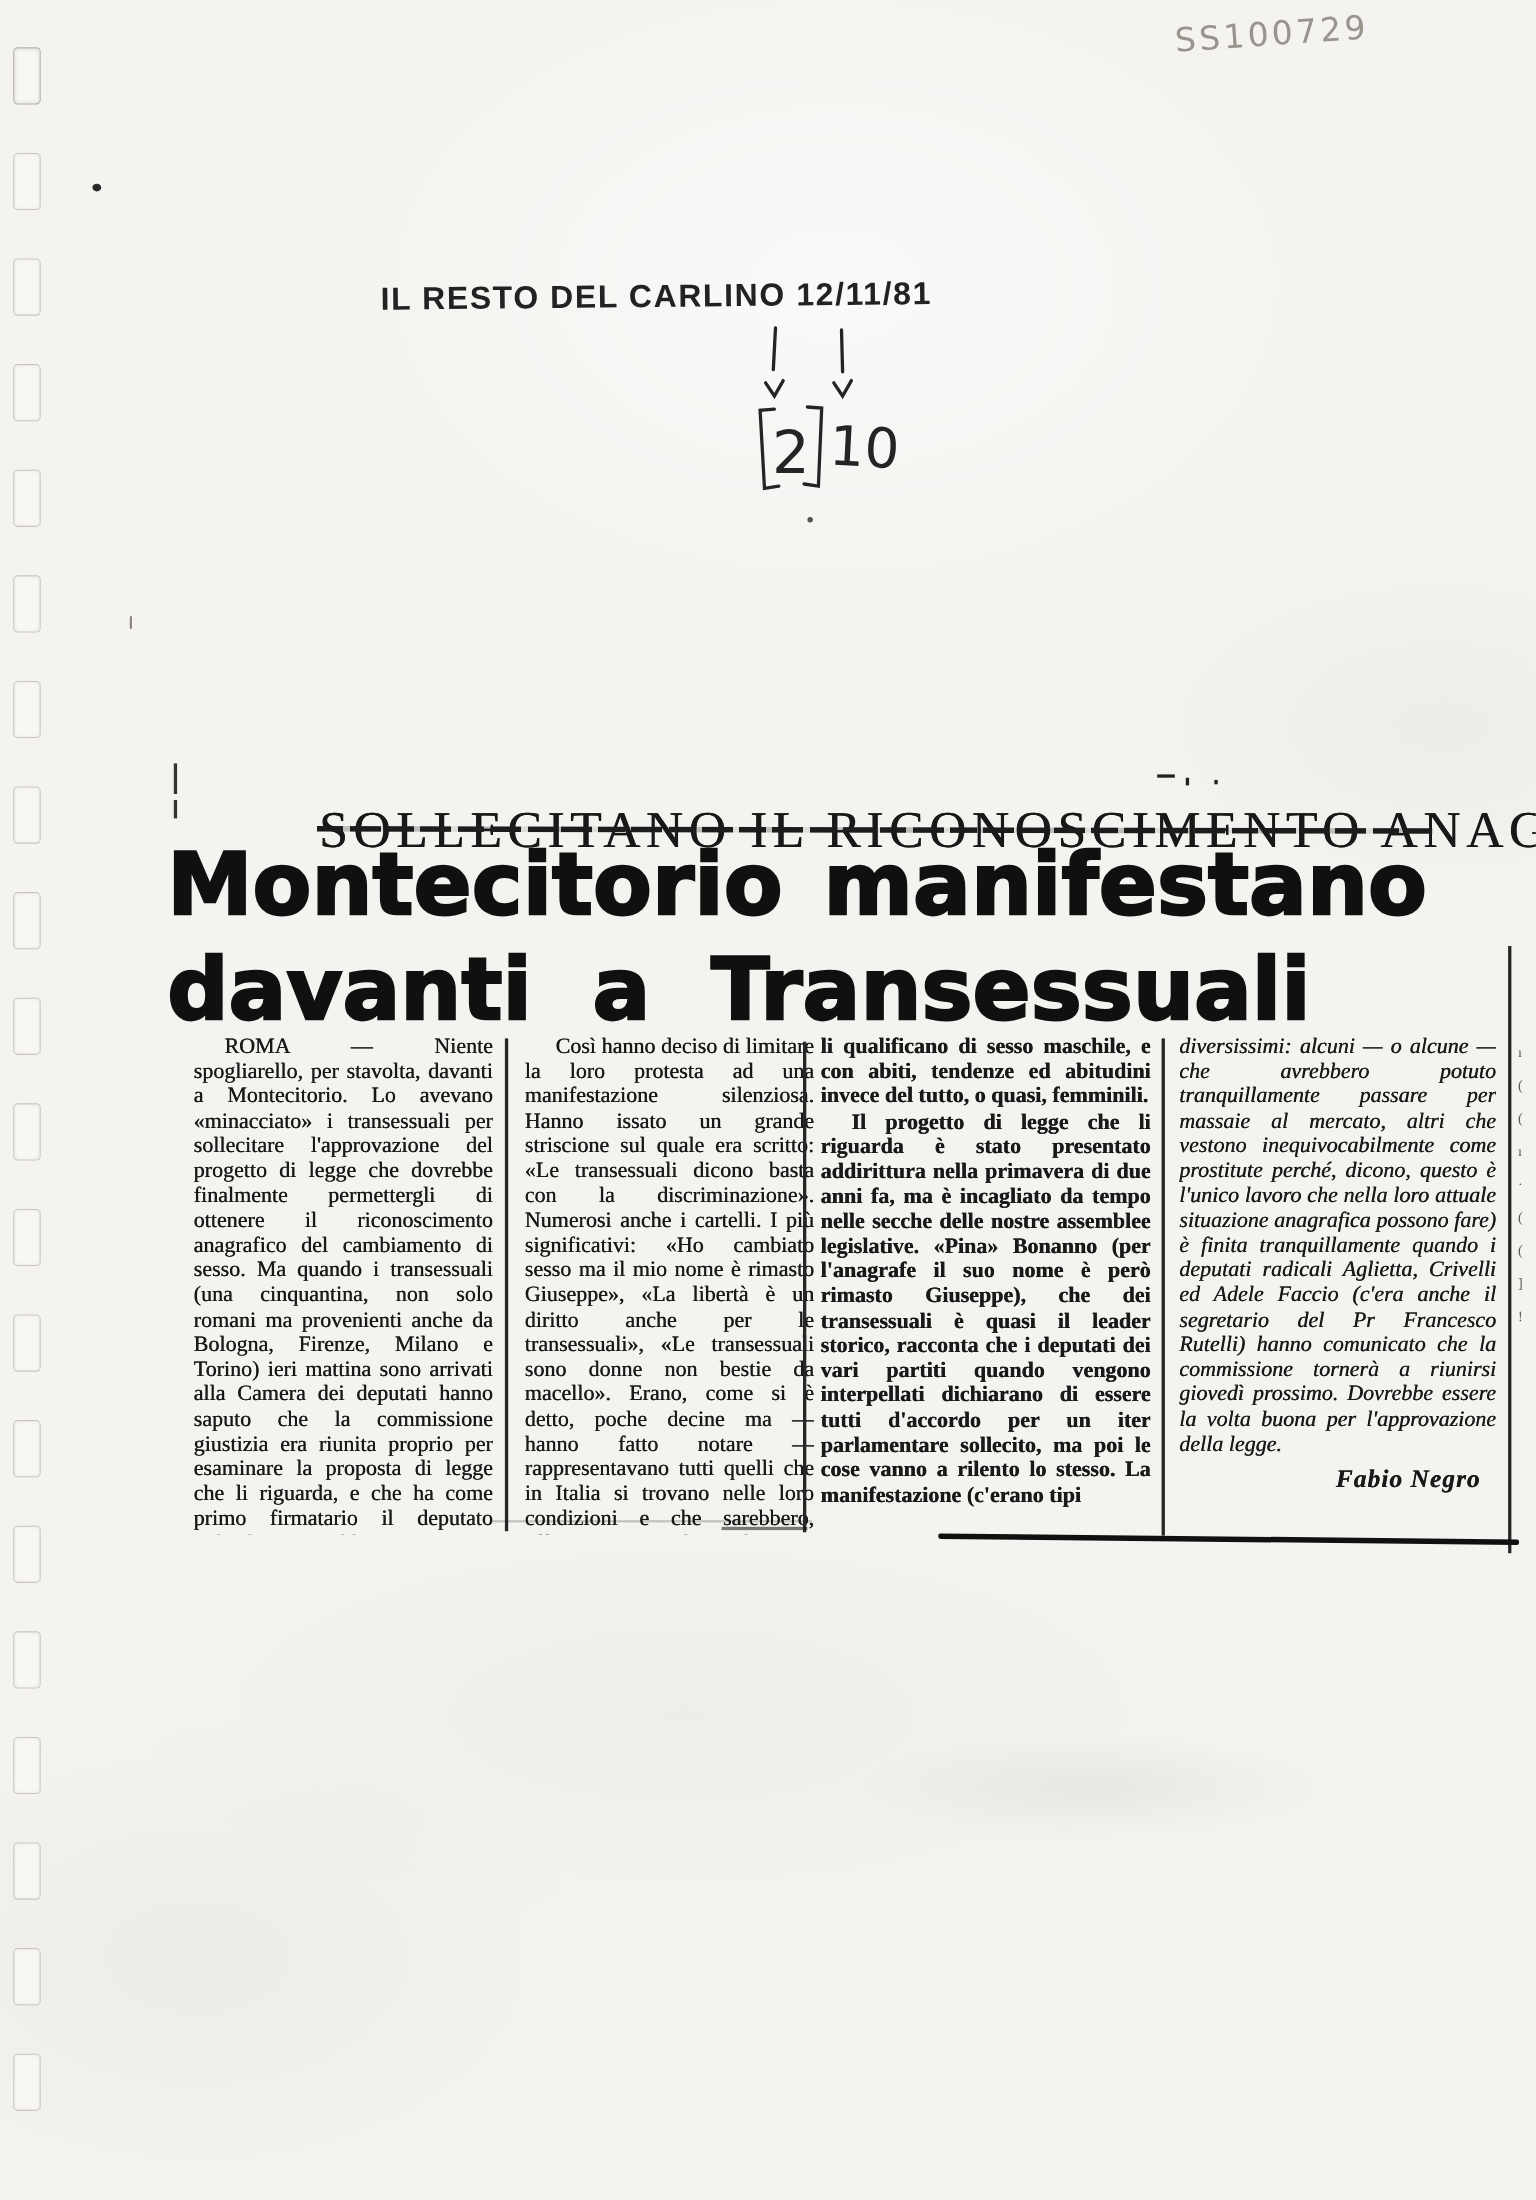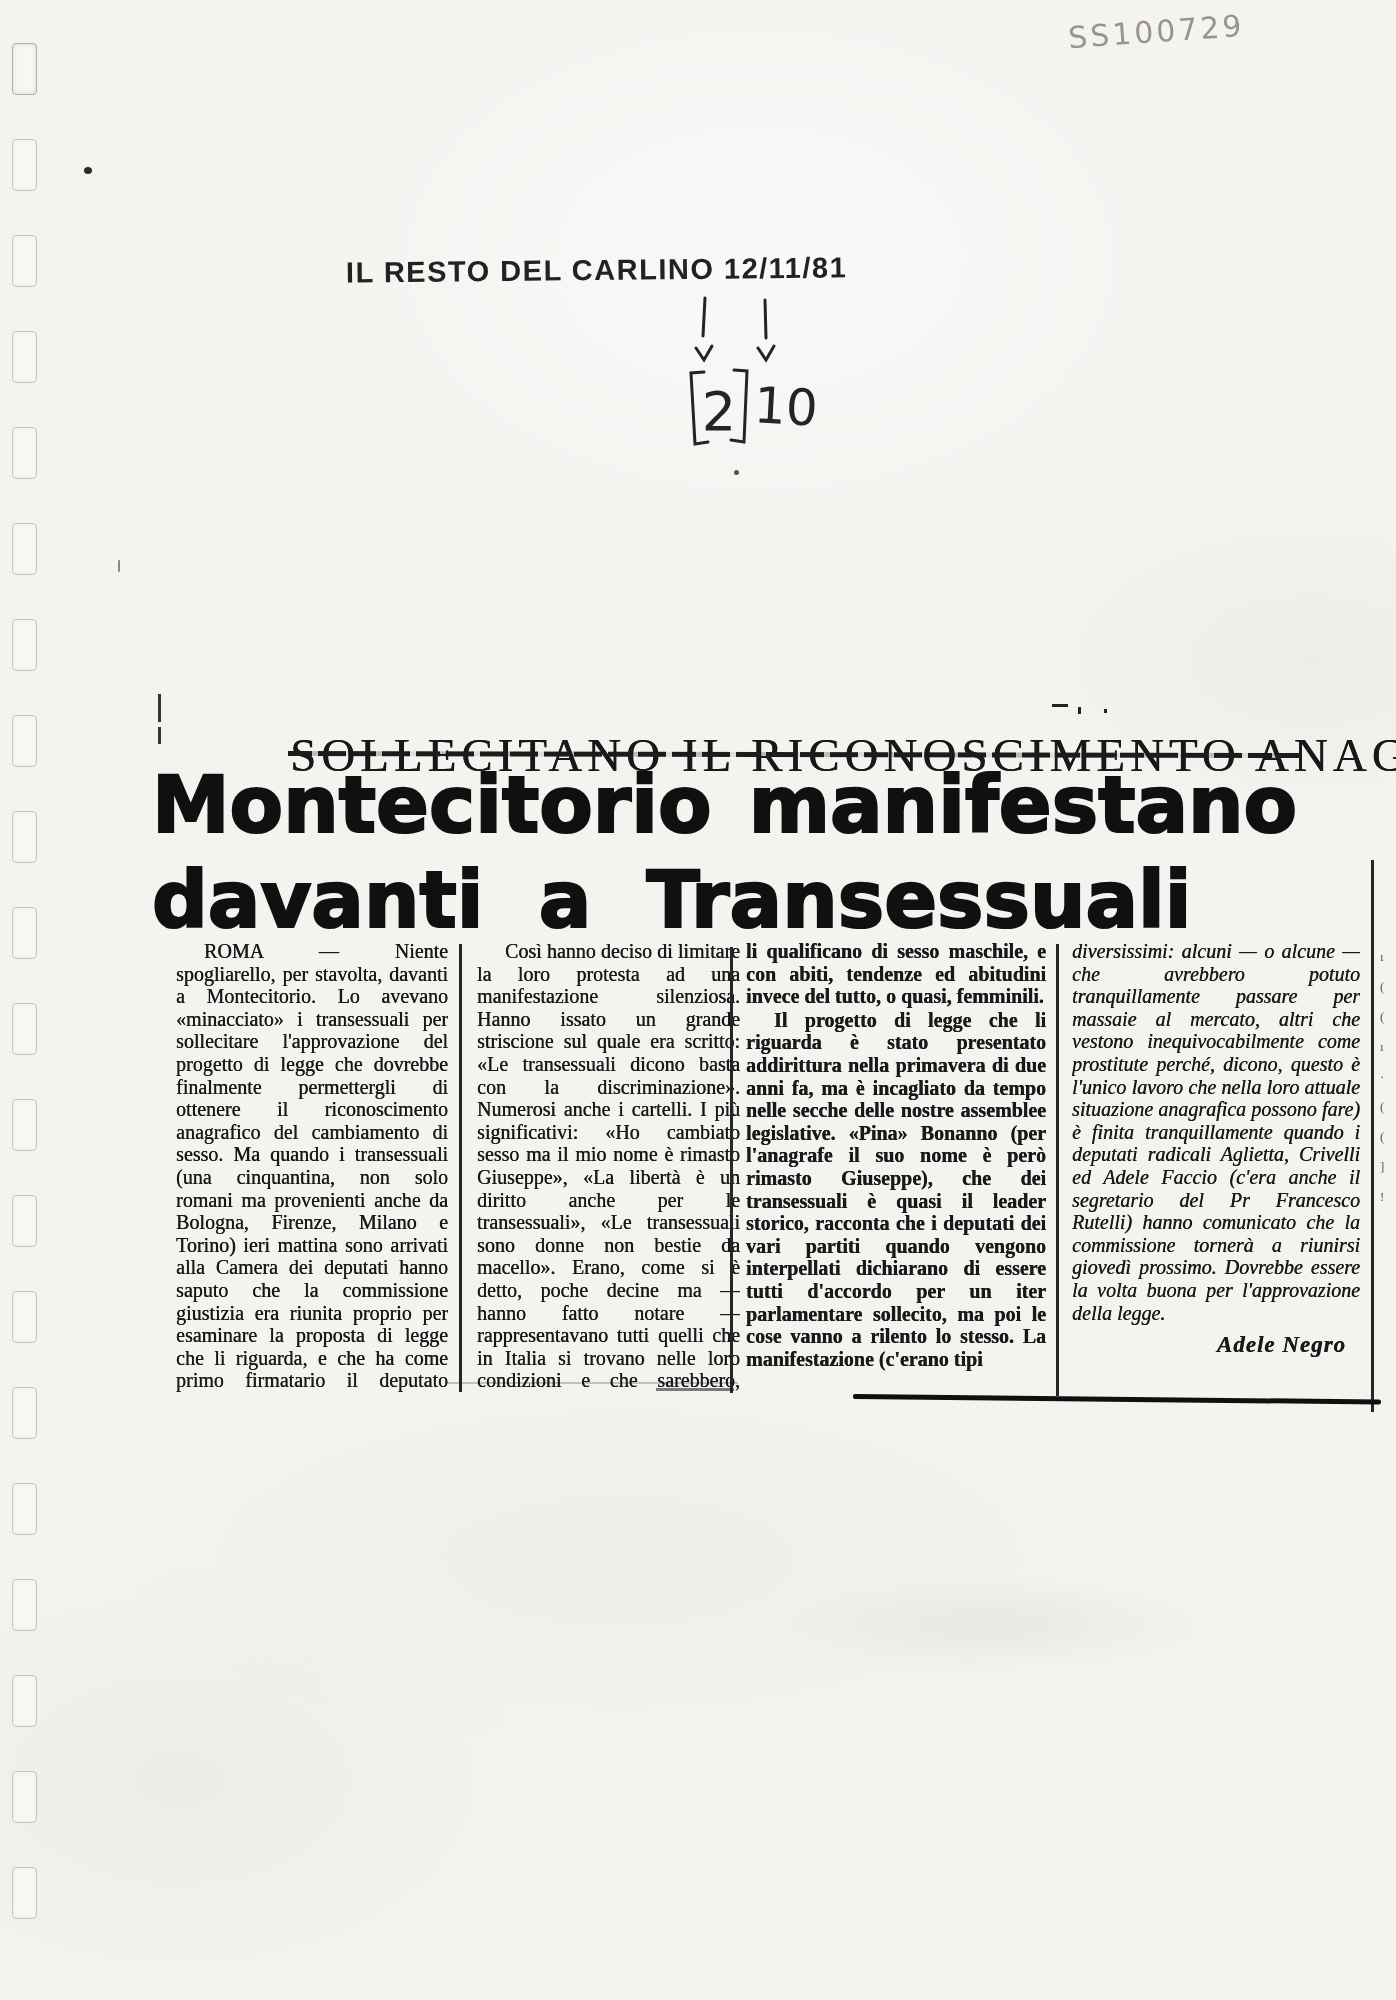--- a/index.html
+++ b/index.html
@@ -206,21 +206,21 @@
   </div>
   <div class="col" id="col2">
     <p class="indent">Così hanno deciso di limitare la loro protesta ad una manifestazione silenziosa. Hanno issato un grande striscione sul quale era scritto: «Le transessuali dicono basta con la discriminazione». Numerosi anche i cartelli. I più significativi: «Ho cambiato sesso ma il mio nome è rimasto Giuseppe», «La libertà è un diritto anche per le transessuali», «Le transessuali sono donne non bestie da macello». Erano, come si è detto, poche decine ma — hanno fatto notare — rappresentavano tutti quelli che in Italia si trovano nelle loro condizioni e che sarebbero, affermano, circa diecimila. Tutti con documenti di riconoscimento che</p>
   </div>
   <div class="col" id="col3">
     <p>li qualificano di sesso maschile, e con abiti, tendenze ed abitudini invece del tutto, o quasi, femminili.</p>
     <p class="indent">Il progetto di legge che li riguarda è stato presentato addirittura nella primavera di due anni fa, ma è incagliato da tempo nelle secche delle nostre assemblee legislative. «Pina» Bonanno (per l'anagrafe il suo nome è però rimasto Giuseppe), che dei transessuali è quasi il leader storico, racconta che i deputati dei vari partiti quando vengono interpellati dichiarano di essere tutti d'accordo per un iter parlamentare sollecito, ma poi le cose vanno a rilento lo stesso. La manifestazione (c'erano tipi</p>
   </div>
   <div class="col" id="col4">
     <p>diversissimi: alcuni — o alcune — che avrebbero potuto tranquillamente passare per massaie al mercato, altri che vestono inequivocabilmente come prostitute perché, dicono, questo è l'unico lavoro che nella loro attuale situazione anagrafica possono fare) è finita tranquillamente quando i deputati radicali Aglietta, Crivelli ed Adele Faccio (c'era anche il segretario del Pr Francesco Rutelli) hanno comunicato che la commissione tornerà a riunirsi giovedì prossimo. Dovrebbe essere la volta buona per l'approvazione della legge.</p>
-    <div class="byline">Adele Negro</div>
+    <div class="byline">Fabio Negro</div>
   </div>
 
   <div class="vrule" id="vrule1"></div>
   <div class="vrule" id="vrule2"></div>
   <div class="vrule" id="vrule3"></div>
   <div class="vrule" id="vrule-right"></div>
 
   <div class="faint-rule1"></div>
   <div class="faint-rule2"></div>
   <div class="bottom-rule"></div>

